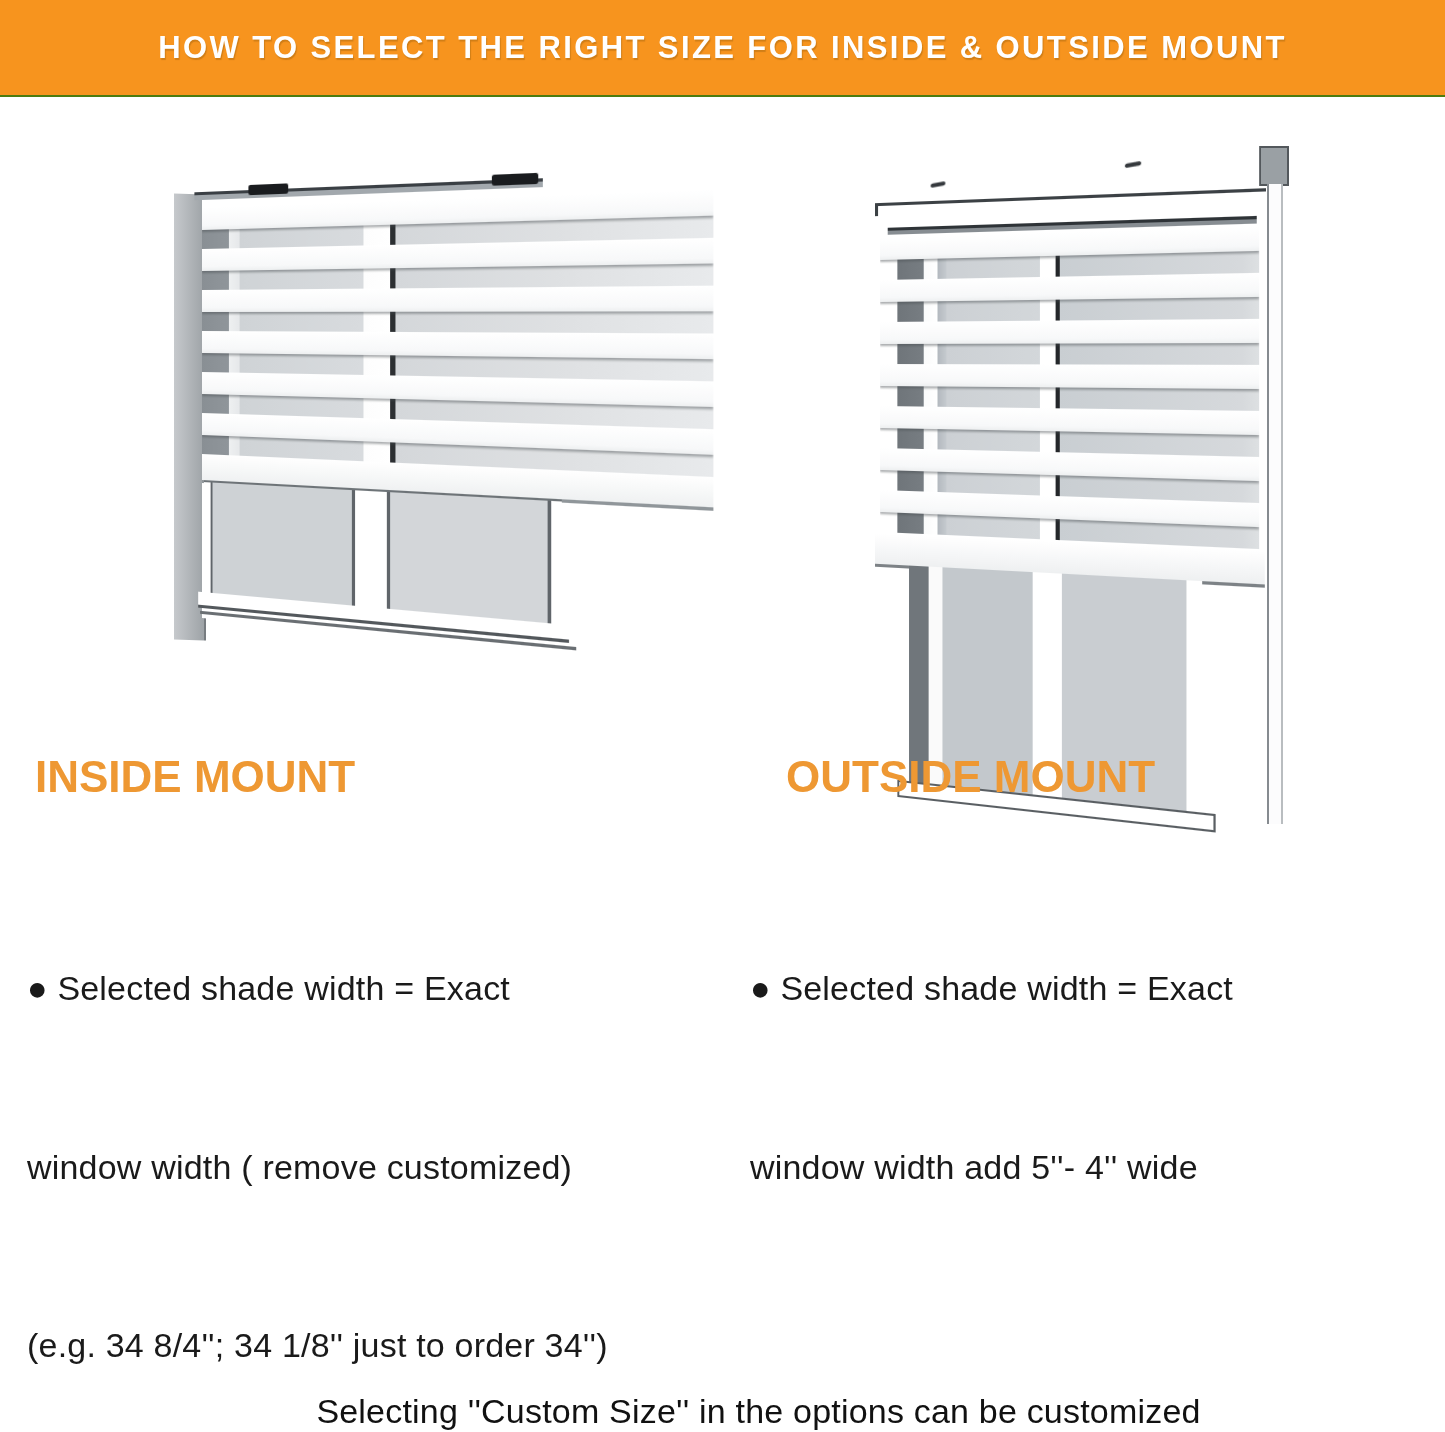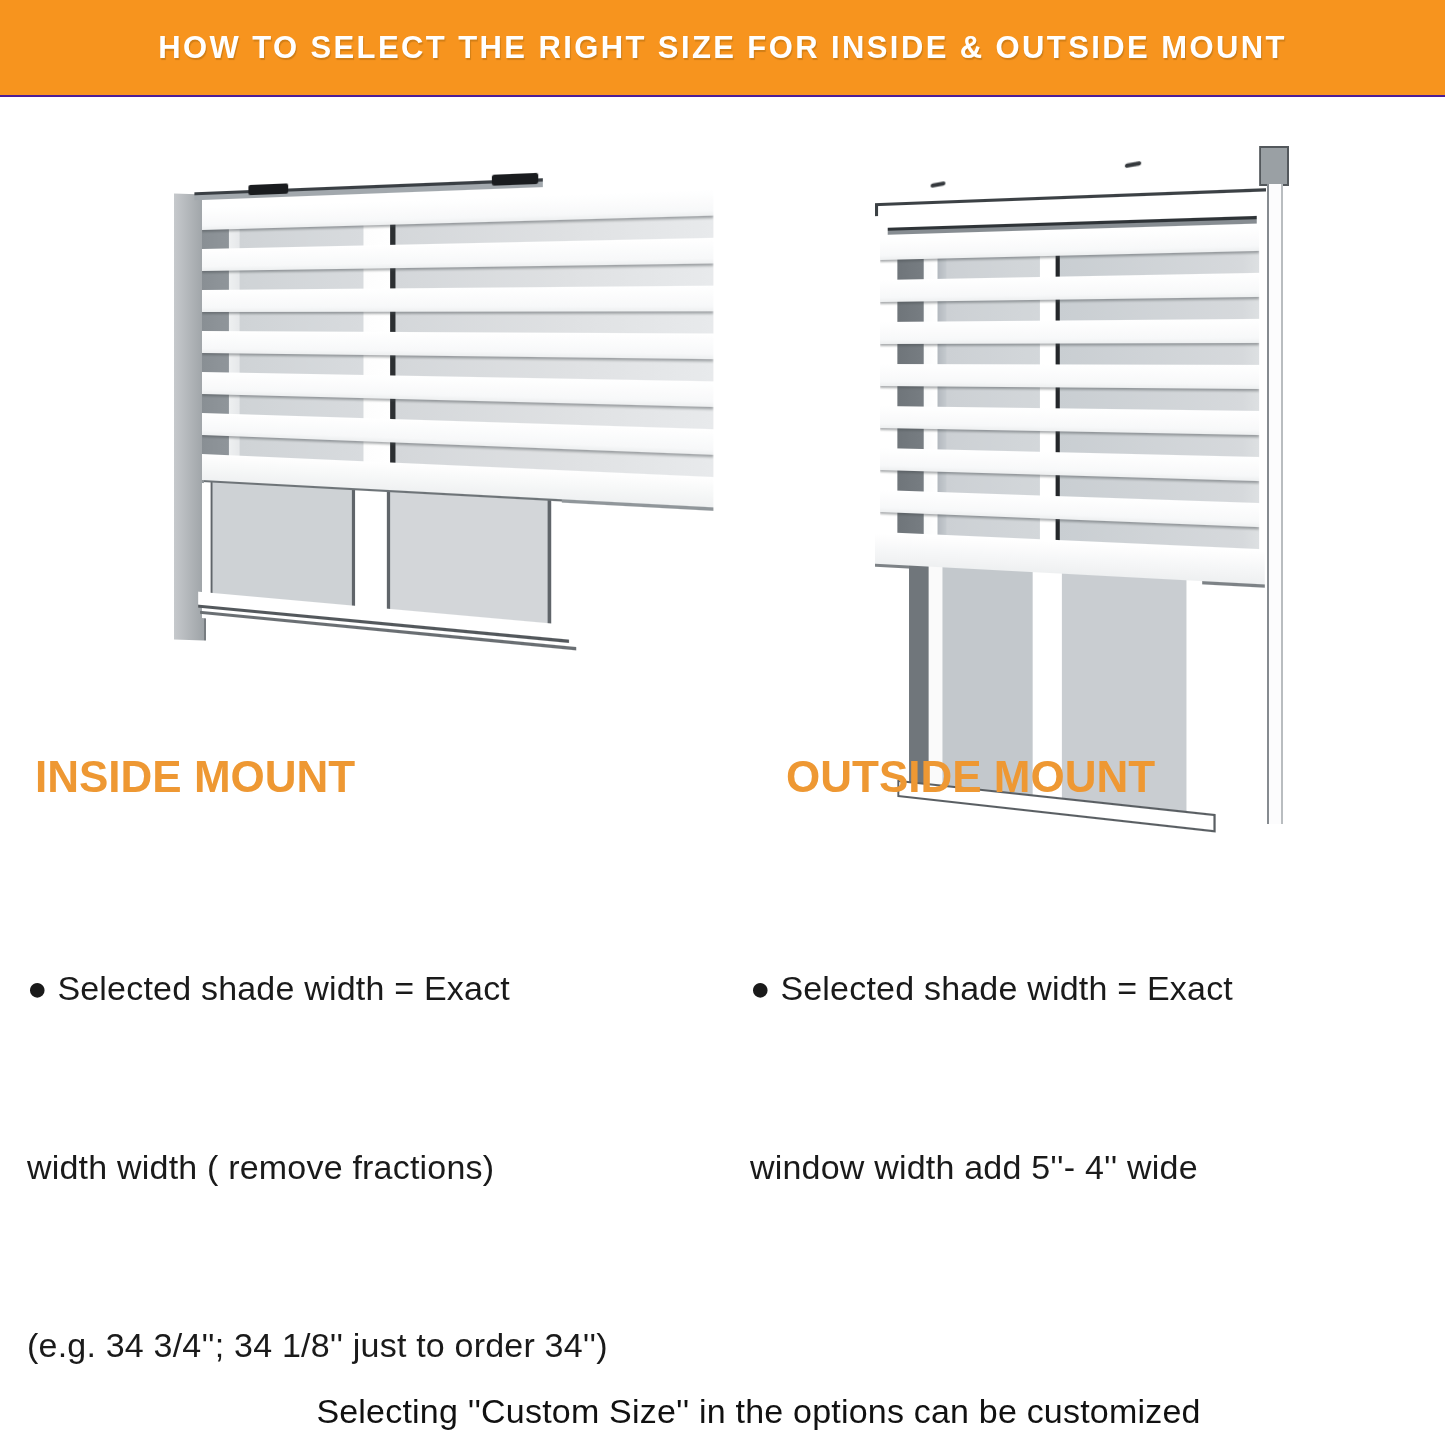--- a/index.html
+++ b/index.html
@@ -1,21 +1,21 @@
 <!DOCTYPE html>
 <html><head>
 <meta charset="utf-8">
 <style>
   html,body{margin:0;padding:0;background:#ffffff;}
   .canvas{position:relative;width:1445px;height:1432px;background:#ffffff;overflow:hidden;
           font-family:"Liberation Sans", sans-serif;}
 
   
   .banner{position:absolute;left:0;top:0;width:1445px;height:95px;background:#F7941E;
-          border-bottom:2px solid #4c1d95;display:flex;align-items:center;justify-content:center;}
+          border-bottom:2px solid #4d7c0f;display:flex;align-items:center;justify-content:center;}
   .banner span{color:#ffffff;font-size:31px;font-weight:bold;letter-spacing:2.4px;
                text-shadow:1px 2px 1px rgba(90,60,0,0.25);white-space:nowrap;}
 
   
   .scene{position:absolute;}
   .face{position:absolute;background:#ffffff;}
   .band{position:absolute;left:0;width:100%;height:22px;
         background:linear-gradient(180deg,#ffffff 0%,#f7f8f9 80%,#edeff0 100%);
         box-shadow:0 2px 2px rgba(70,75,80,0.45);}
   .clip{position:absolute;top:5px;width:40px;height:10px;background:#1a1c1f;border-radius:2px;}
@@ -147,22 +147,22 @@
       <div class="lw-out"></div>
       <div class="sill-out"></div>
     </div>
   </div>
 
   <h2 class="mount-heading h-outside">OUTSIDE MOUNT</h2>
   <h2 class="mount-heading h-inside">INSIDE MOUNT</h2>
 
   <div class="bullets bullets-inside">
     <div class="line">● Selected shade width = Exact</div>
-    <div class="line">width width ( remove fractions)</div>
-    <div class="line">(e.g. 34 3/4''; 34 1/8'' just to order 34'')</div>
+    <div class="line">window width ( remove customized)</div>
+    <div class="line">(e.g. 34 8/4''; 34 1/8'' just to order 34'')</div>
     
     
     
     
     
   </div>
 
   <div class="bullets bullets-outside">
     <div class="line">● Selected shade width = Exact</div>
     <div class="line">window width add 5''- 4'' wide</div>

